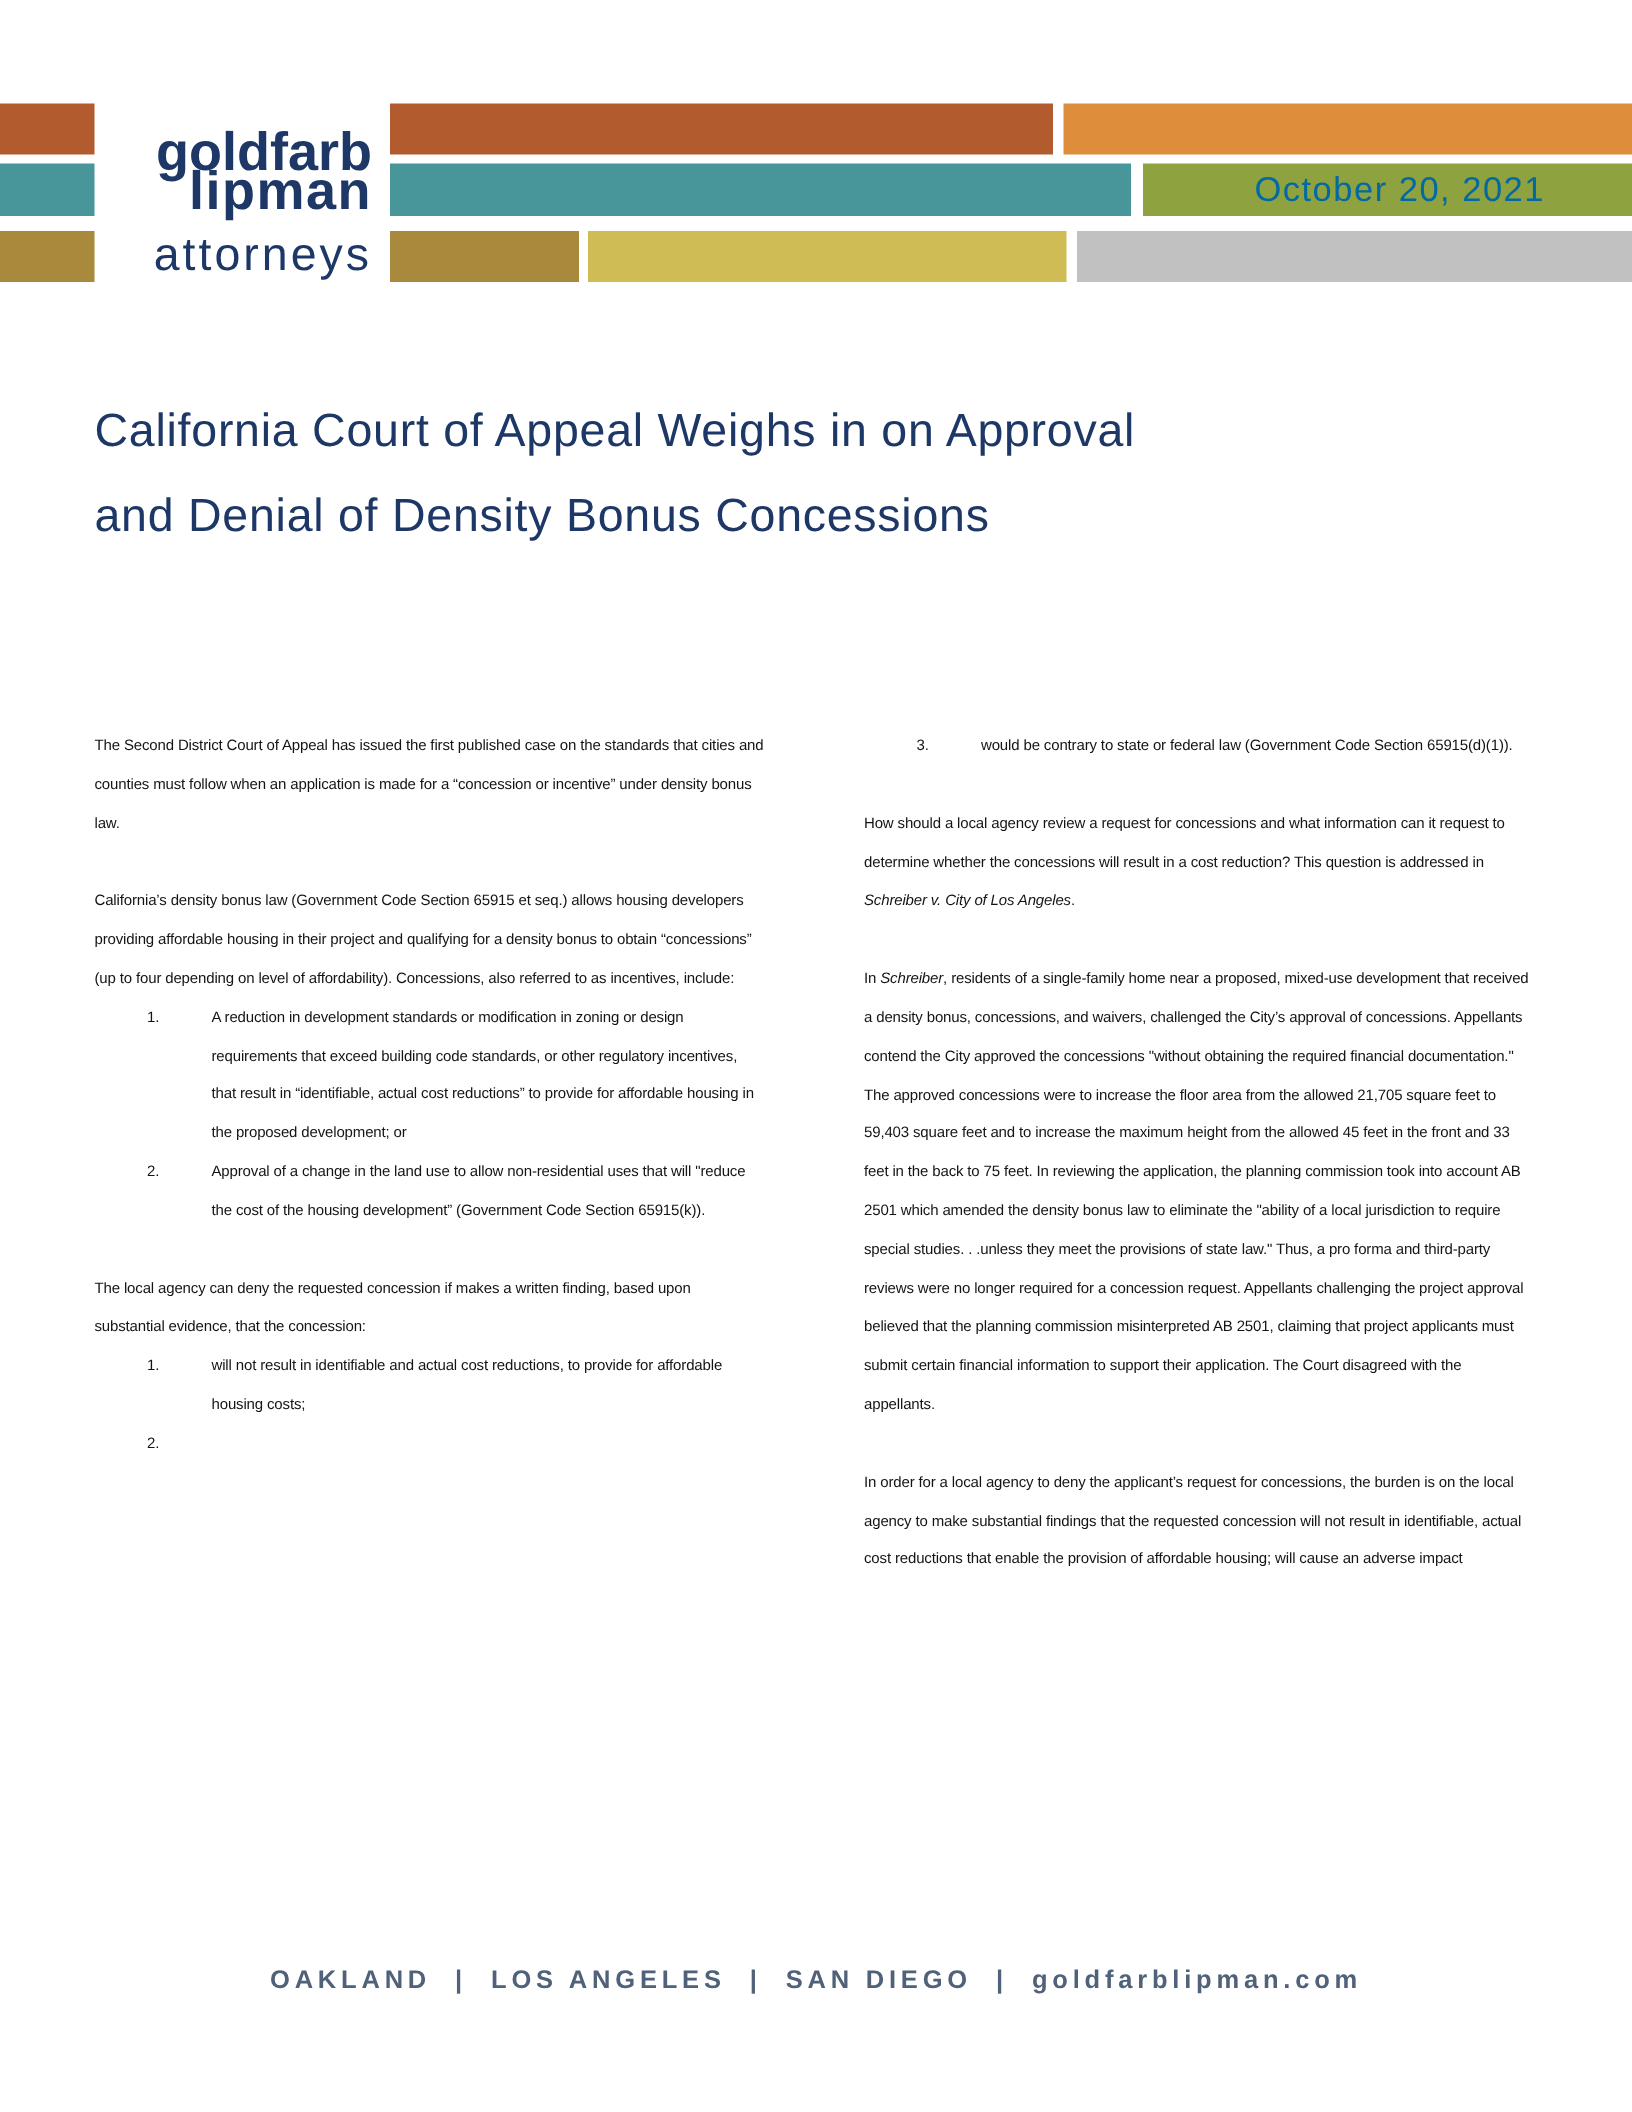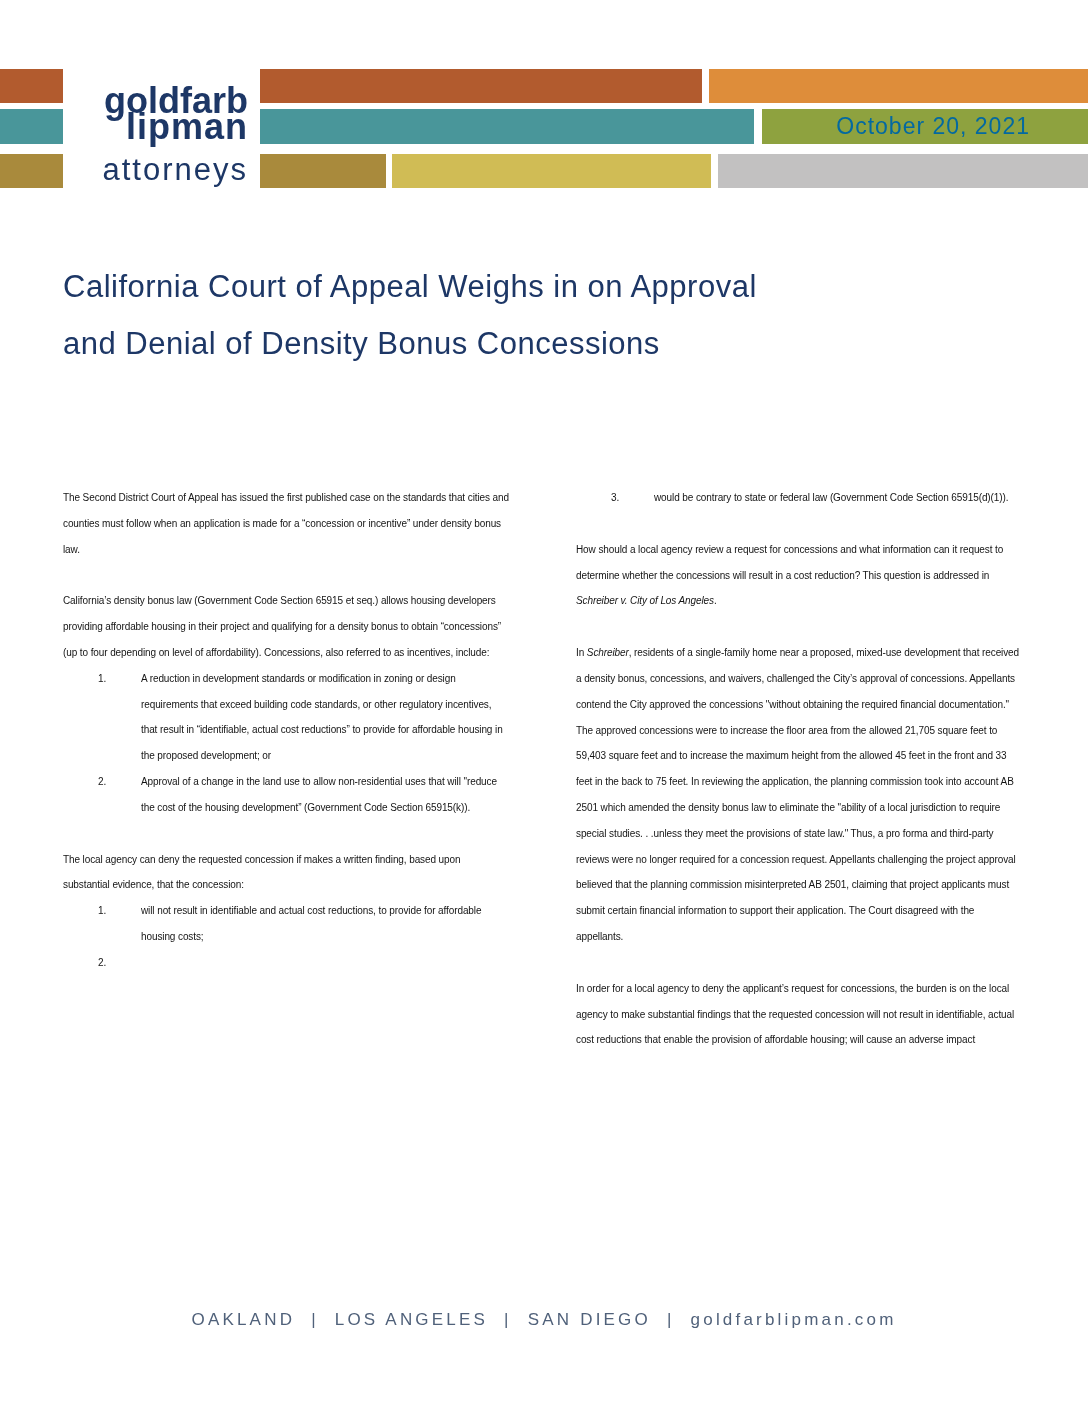--- a/index.html
+++ b/index.html
@@ -45,21 +45,21 @@
   .col-right{left:576px;width:448px;}
   .para{margin:0 0 26px 0;}
   .para.tight{margin-bottom:0;}
   .nlist{margin:0 0 26px 0;}
   .li{position:relative;padding-left:78px;}
   .li .num{position:absolute;left:35px;top:0;}
   .ital{font-style:italic;}
   
   .footer{
     position:absolute;left:0;top:1310px;width:100%;text-align:center;
-    color:var(--footerText);font-size:17px;letter-spacing:3.2px;font-weight:400;
+    color:var(--footerText);font-size:17px;letter-spacing:3.2px;font-weight:700;
     white-space:nowrap;
   }
   .footer-sep{margin:0 16px;color:var(--footerText);}
 </style>
 </head>
 <body>
 
 <div class="page">
 
 

